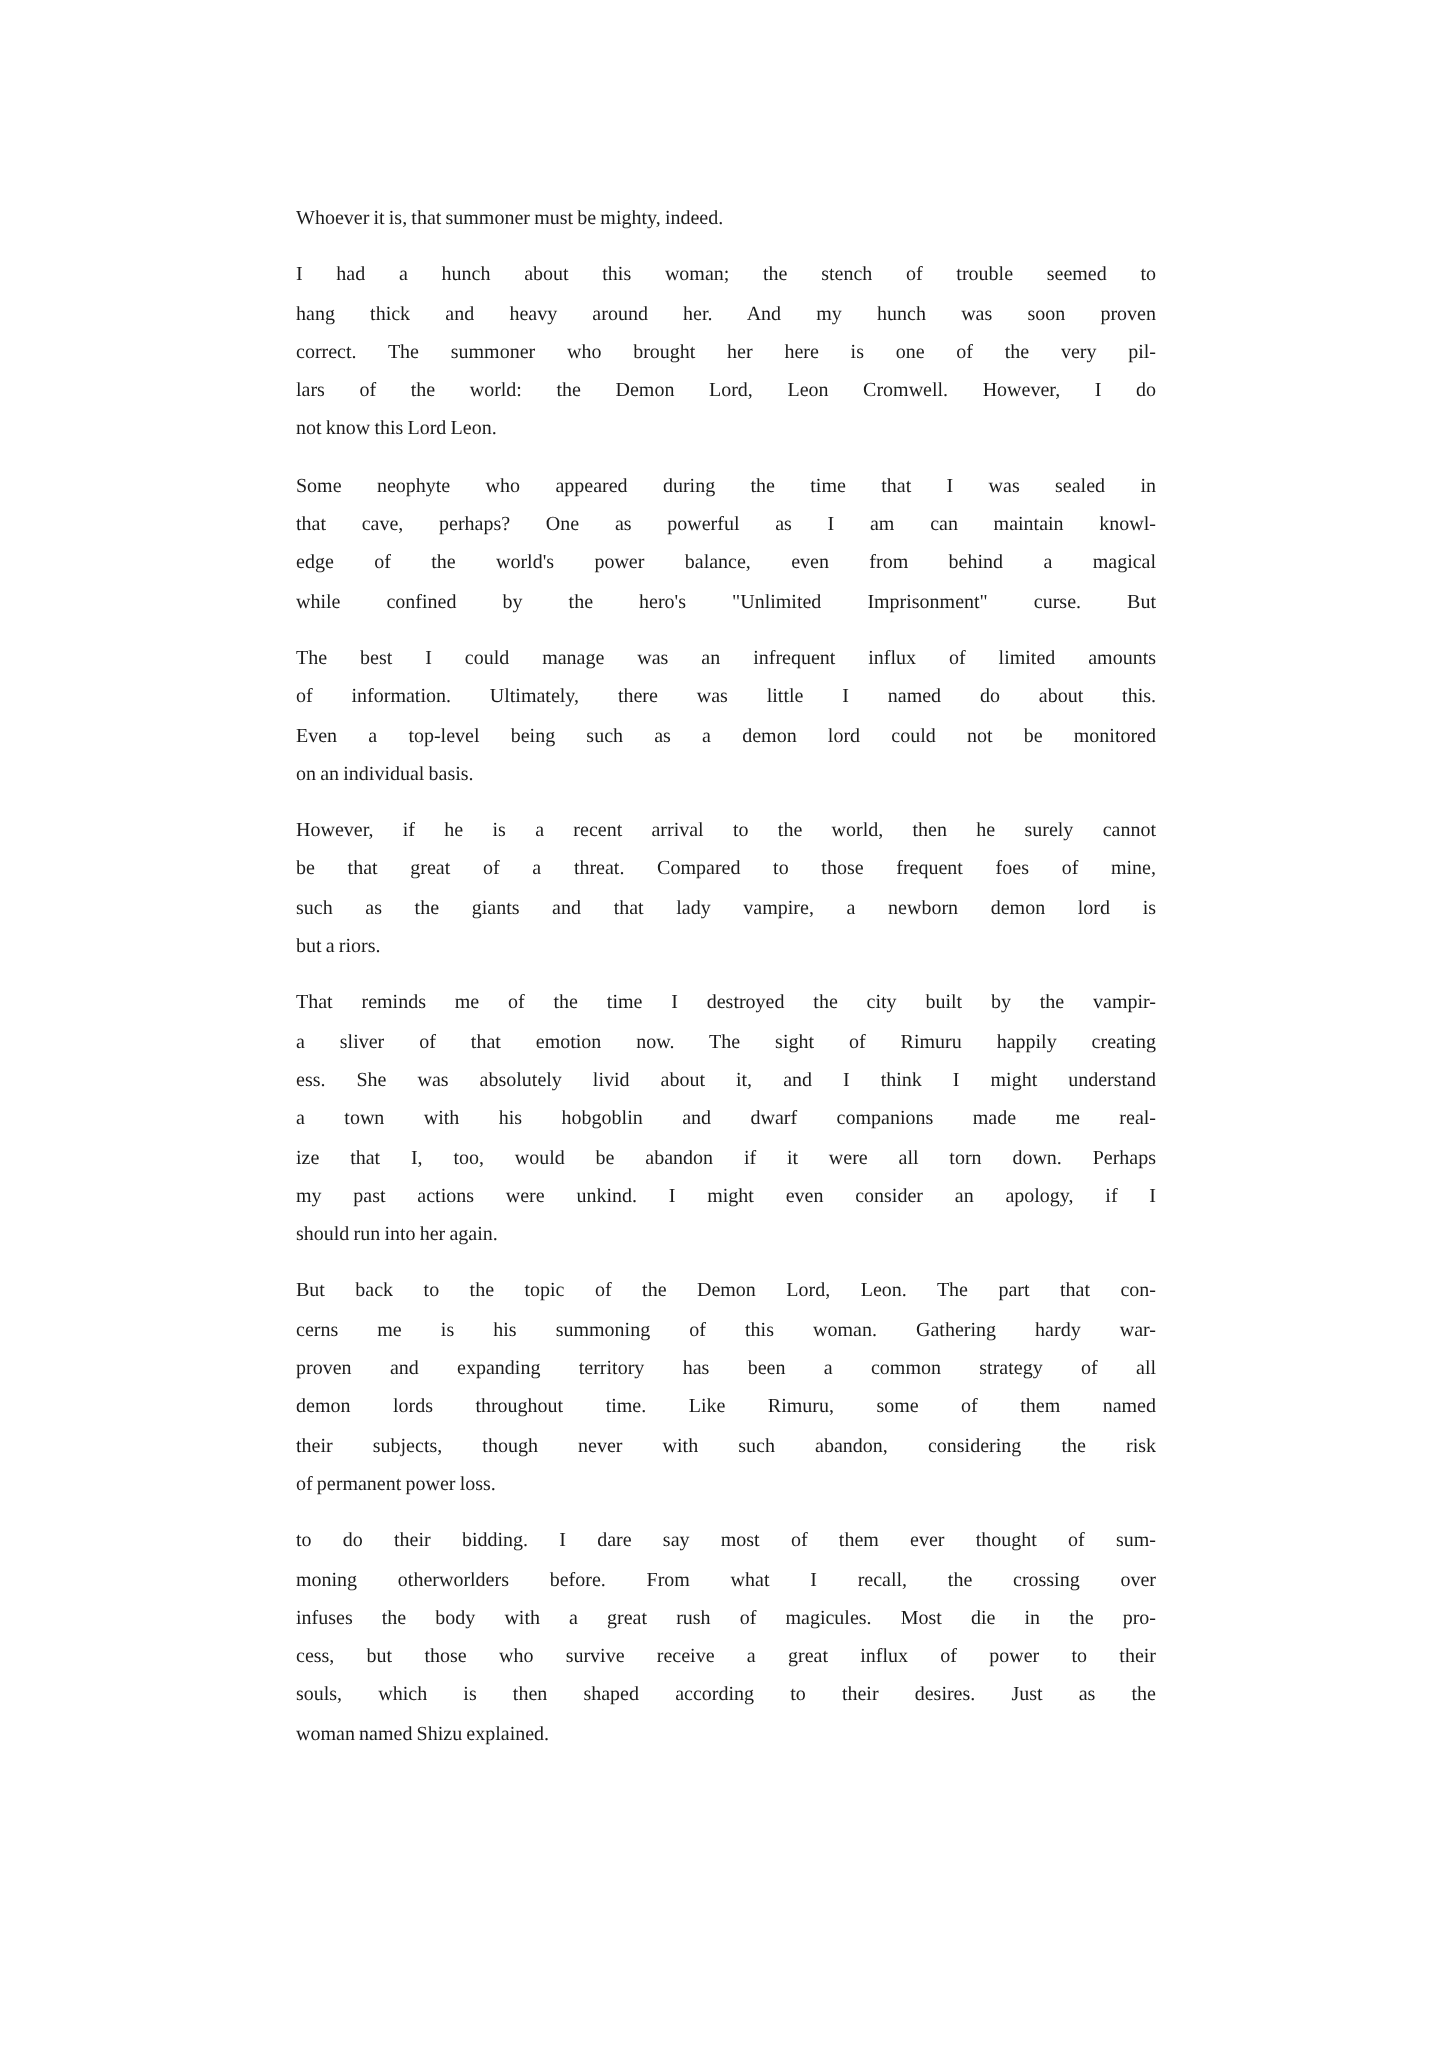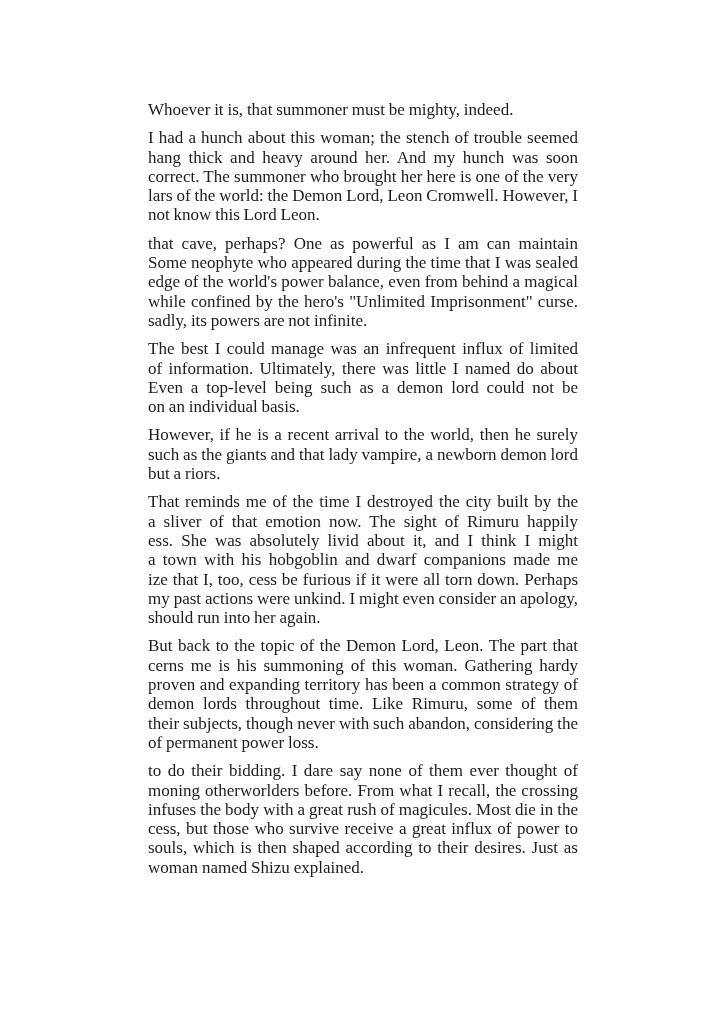--- a/index.html
+++ b/index.html
@@ -14,21 +14,21 @@
     background: #ffffff;
     overflow: hidden;
     font-family: "Liberation Serif", serif;
   }
   .text-block {
     position: absolute;
     left: 148px;
     top: 100px;
     width: 430px;
     color: #1c1c1c;
-    font-size: 17px;
+    font-size: 10px;
   }
   .paragraph {
     margin: 0 0 9px 0;
   }
   .line {
     line-height: 19.3px;
     height: 19.3px;
     overflow: hidden;
     white-space: normal;
     text-align: justify;
@@ -49,56 +49,56 @@
         <div class="line last">Whoever it is, that summoner must be mighty, indeed.</div>
       </div>
       <div class="paragraph">
         <div class="line">I had a hunch about this woman; the stench of trouble seemed to</div>
         <div class="line">hang thick and heavy around her. And my hunch was soon proven</div>
         <div class="line">correct. The summoner who brought her here is one of the very pil-</div>
         <div class="line">lars of the world: the Demon Lord, Leon Cromwell. However, I do</div>
         <div class="line last">not know this Lord Leon.</div>
       </div>
       <div class="paragraph">
+        <div class="line">Some neophyte who appeared during the time that I was sealed in</div>
         <div class="line">that cave, perhaps? One as powerful as I am can maintain knowl-</div>
-        <div class="line">Some neophyte who appeared during the time that I was sealed in</div>
         <div class="line">edge of the world's power balance, even from behind a magical</div>
         <div class="line">while confined by the hero's "Unlimited Imprisonment" curse. But</div>
-        <div class="line last">sadly, its powers are not infinite.</div>
       </div>
       <div class="paragraph">
         <div class="line">The best I could manage was an infrequent influx of limited amounts</div>
         <div class="line">of information. Ultimately, there was little I named do about this.</div>
         <div class="line">Even a top-level being such as a demon lord could not be monitored</div>
         <div class="line last">on an individual basis.</div>
       </div>
       <div class="paragraph">
         <div class="line">However, if he is a recent arrival to the world, then he surely cannot</div>
+        <div class="line">be that great of a threat. Compared to those frequent foes of mine,</div>
         <div class="line">such as the giants and that lady vampire, a newborn demon lord is</div>
         <div class="line last">but a riors.</div>
       </div>
       <div class="paragraph">
         <div class="line">That reminds me of the time I destroyed the city built by the vampir-</div>
         <div class="line">a sliver of that emotion now. The sight of Rimuru happily creating</div>
         <div class="line">ess. She was absolutely livid about it, and I think I might understand</div>
         <div class="line">a town with his hobgoblin and dwarf companions made me real-</div>
-        <div class="line">ize that I, too, cess be furious if it were all torn down. Perhaps</div>
+        <div class="line">ize that I, too, would be abandon if it were all torn down. Perhaps</div>
         <div class="line">my past actions were unkind. I might even consider an apology, if I</div>
         <div class="line last">should run into her again.</div>
       </div>
       <div class="paragraph">
         <div class="line">But back to the topic of the Demon Lord, Leon. The part that con-</div>
         <div class="line">cerns me is his summoning of this woman. Gathering hardy war-</div>
         <div class="line">proven and expanding territory has been a common strategy of all</div>
         <div class="line">demon lords throughout time. Like Rimuru, some of them named</div>
         <div class="line">their subjects, though never with such abandon, considering the risk</div>
         <div class="line last">of permanent power loss.</div>
       </div>
       <div class="paragraph">
-        <div class="line">to do their bidding. I dare say none of them ever thought of sum-</div>
+        <div class="line">to do their bidding. I dare say most of them ever thought of sum-</div>
         <div class="line">moning otherworlders before. From what I recall, the crossing over</div>
         <div class="line">infuses the body with a great rush of magicules. Most die in the pro-</div>
         <div class="line">cess, but those who survive receive a great influx of power to their</div>
         <div class="line">souls, which is then shaped according to their desires. Just as the</div>
         <div class="line last">woman named Shizu explained.</div>
       </div>
     </div>
 </div>
 
 </body></html>

